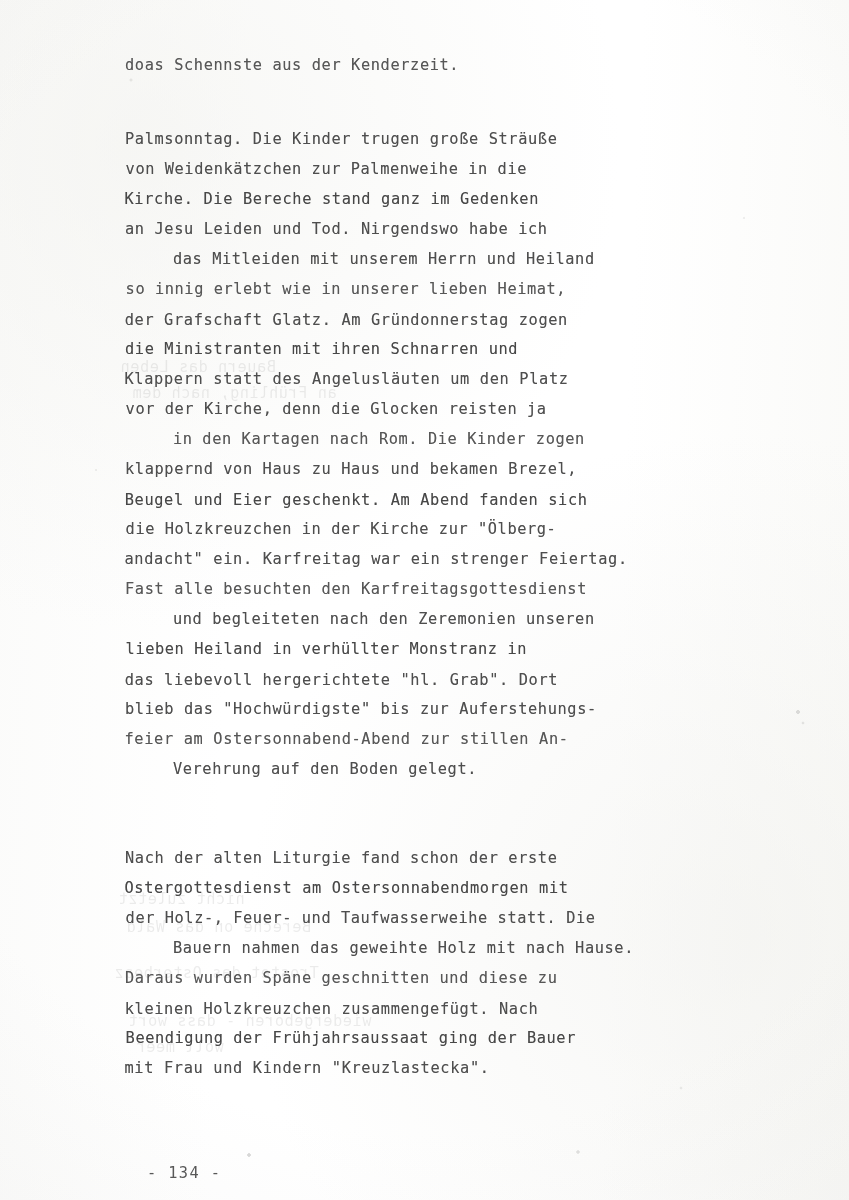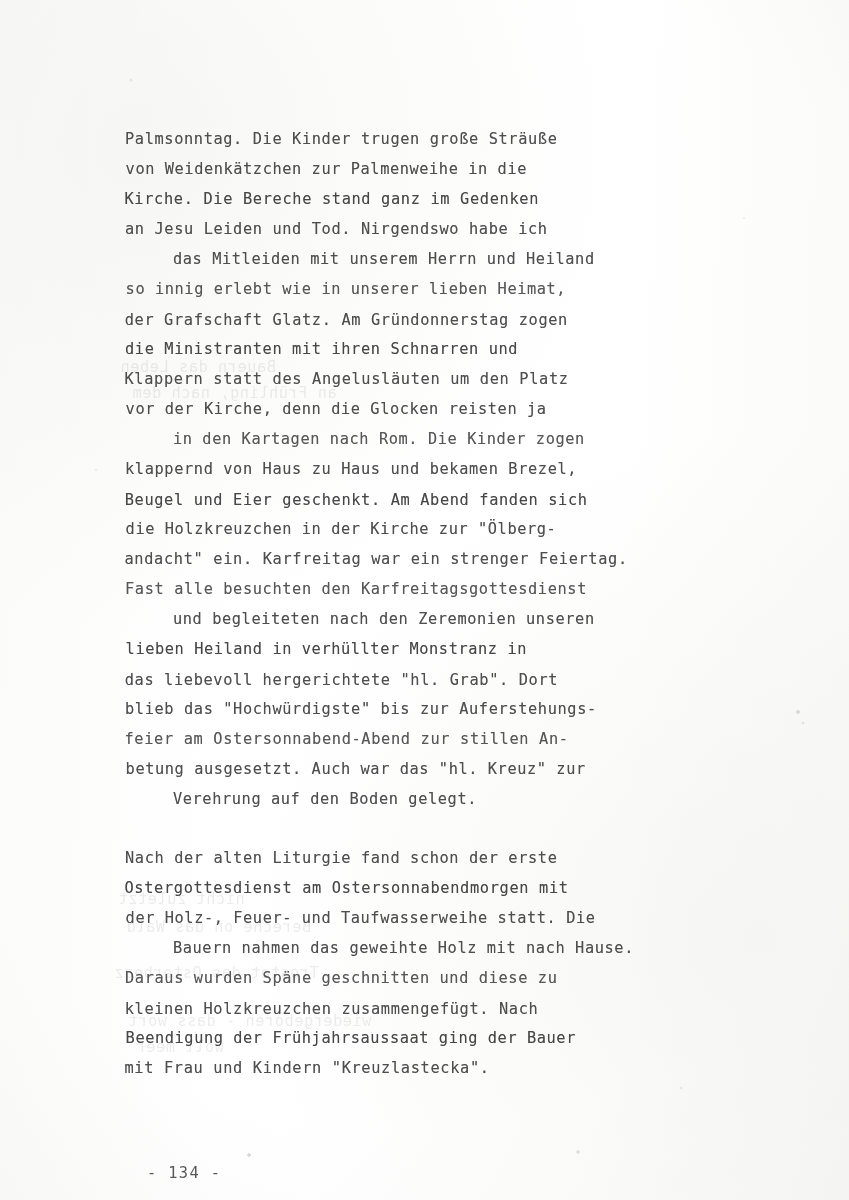--- a/index.html
+++ b/index.html
@@ -132,20 +132,23 @@
     <div class="bleed-line" style="top:378px; right:132px;">an Frühling, nach dem</div>
     <div class="bleed-line" style="top:884px; right:118px;">nicht zuletzt</div>
     <div class="bleed-line" style="top:912px; right:126px;">Bereche on das Wald</div>
     <div class="bleed-line" style="top:958px; right:114px;">Trostet das Osterbeaz</div>
     <div class="bleed-line" style="top:1006px; right:128px;">wiedergeboren - dass wort</div>
     <div class="bleed-line" style="top:1032px; right:136px;">woll meer</div>
   </div>
 
   <div id="text-layer">
 
+    <div class="block" id="orphan-block">
+      <div class="line j1 ink-light">doas Schennste aus der Kenderzeit.</div>
+    </div>
 
     <div class="block" id="para-1-block">
       <div class="line j1">Palmsonntag. Die Kinder trugen große Sträuße</div>
       <div class="line j2">von Weidenkätzchen zur Palmenweihe in die</div>
       <div class="line j3 ink-dark">Kirche. Die Bereche stand ganz im Gedenken</div>
       <div class="line j1">an Jesu Leiden und Tod. Nirgendswo habe ich</div>
       <div class="line j4">das Mitleiden mit unserem Herrn und Heiland</div>
       <div class="line j2 ink-light">so innig erlebt wie in unserer lieben Heimat,</div>
       <div class="line j5">der Grafschaft Glatz. Am Gründonnerstag zogen</div>
       <div class="line j1 ink-dark">die Ministranten mit ihren Schnarren und</div>
@@ -155,21 +158,20 @@
       <div class="line j1">klappernd von Haus zu Haus und bekamen Brezel,</div>
       <div class="line j5 ink-dark">Beugel und Eier geschenkt. Am Abend fanden sich</div>
       <div class="line j2">die Holzkreuzchen in der Kirche zur "Ölberg-</div>
       <div class="line j3">andacht" ein. Karfreitag war ein strenger Feiertag.</div>
       <div class="line j1 ink-light">Fast alle besuchten den Karfreitagsgottesdienst</div>
       <div class="line j4">und begleiteten nach den Zeremonien unseren</div>
       <div class="line j2 ink-dark">lieben Heiland in verhüllter Monstranz in</div>
       <div class="line j5">das liebevoll hergerichtete "hl. Grab". Dort</div>
       <div class="line j1">blieb das "Hochwürdigste" bis zur Auferstehungs-</div>
       <div class="line j3 ink-light">feier am Ostersonnabend-Abend zur stillen An-</div>
-      <div class="line j2">betung ausgesetzt. Auch war das "hl. Kreuz" zur</div>
       <div class="line j4">Verehrung auf den Boden gelegt.</div>
     </div>
 
     <div class="block" id="para-2-block">
       <div class="line j1">Nach der alten Liturgie fand schon der erste</div>
       <div class="line j3 ink-dark">Ostergottesdienst am Ostersonnabendmorgen mit</div>
       <div class="line j2">der Holz-, Feuer- und Taufwasserweihe statt. Die</div>
       <div class="line j4">Bauern nahmen das geweihte Holz mit nach Hause.</div>
       <div class="line j1 ink-light">Daraus wurden Späne geschnitten und diese zu</div>
       <div class="line j5">kleinen Holzkreuzchen zusammengefügt. Nach</div>

